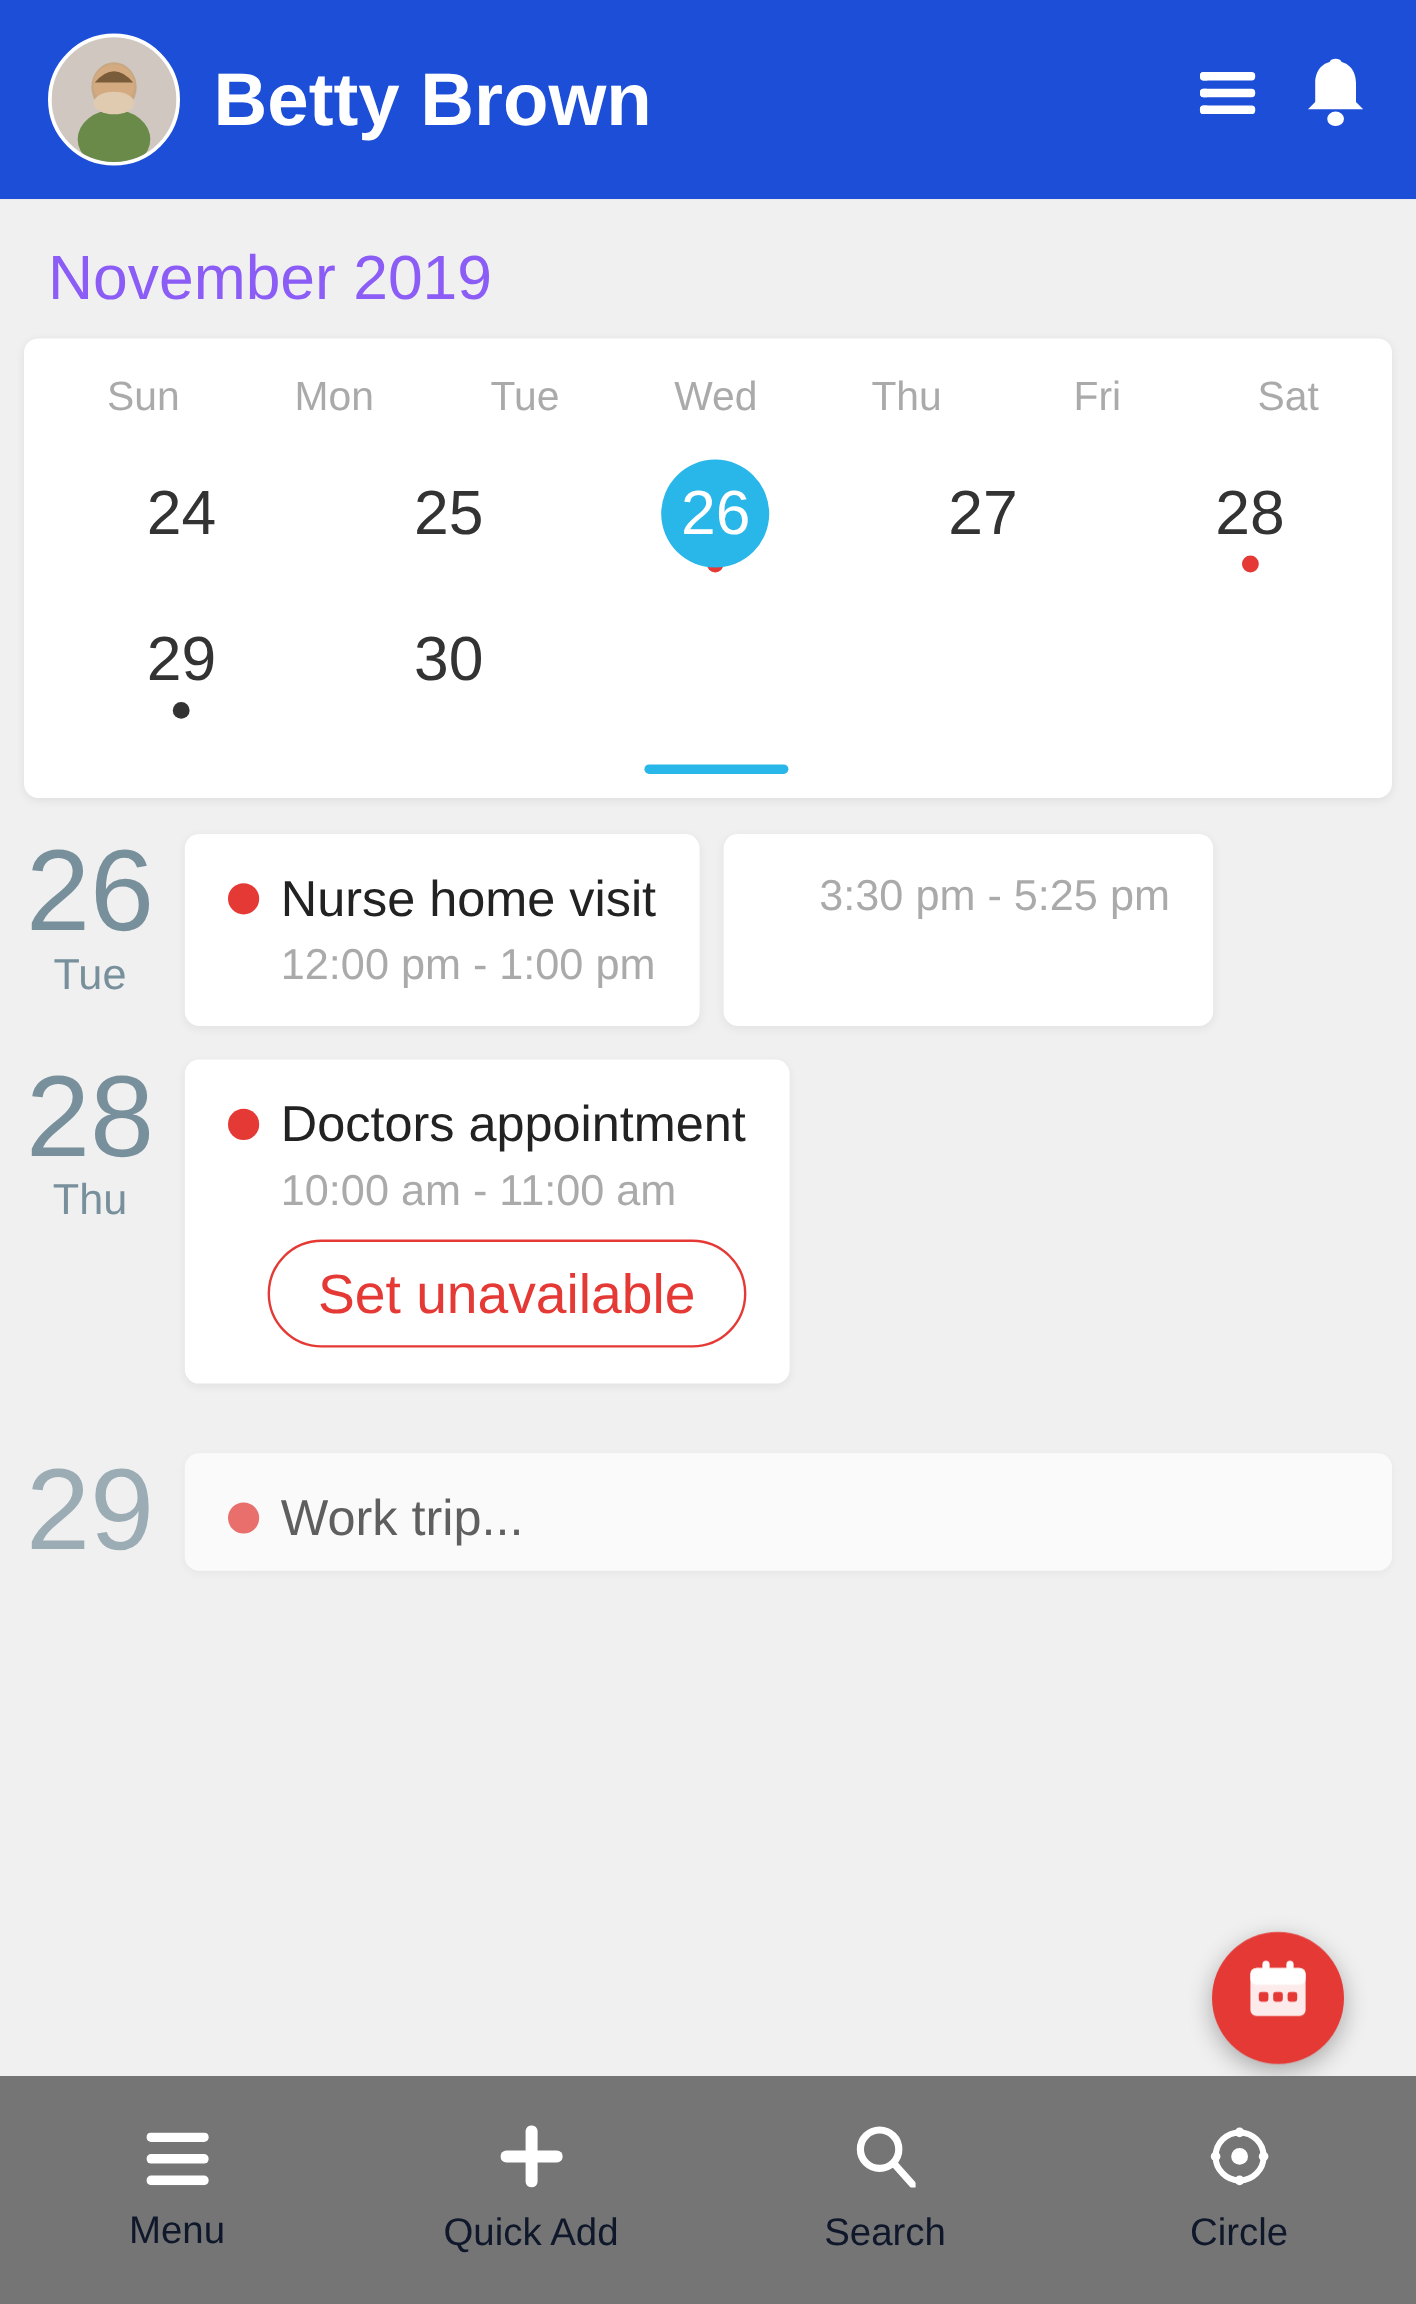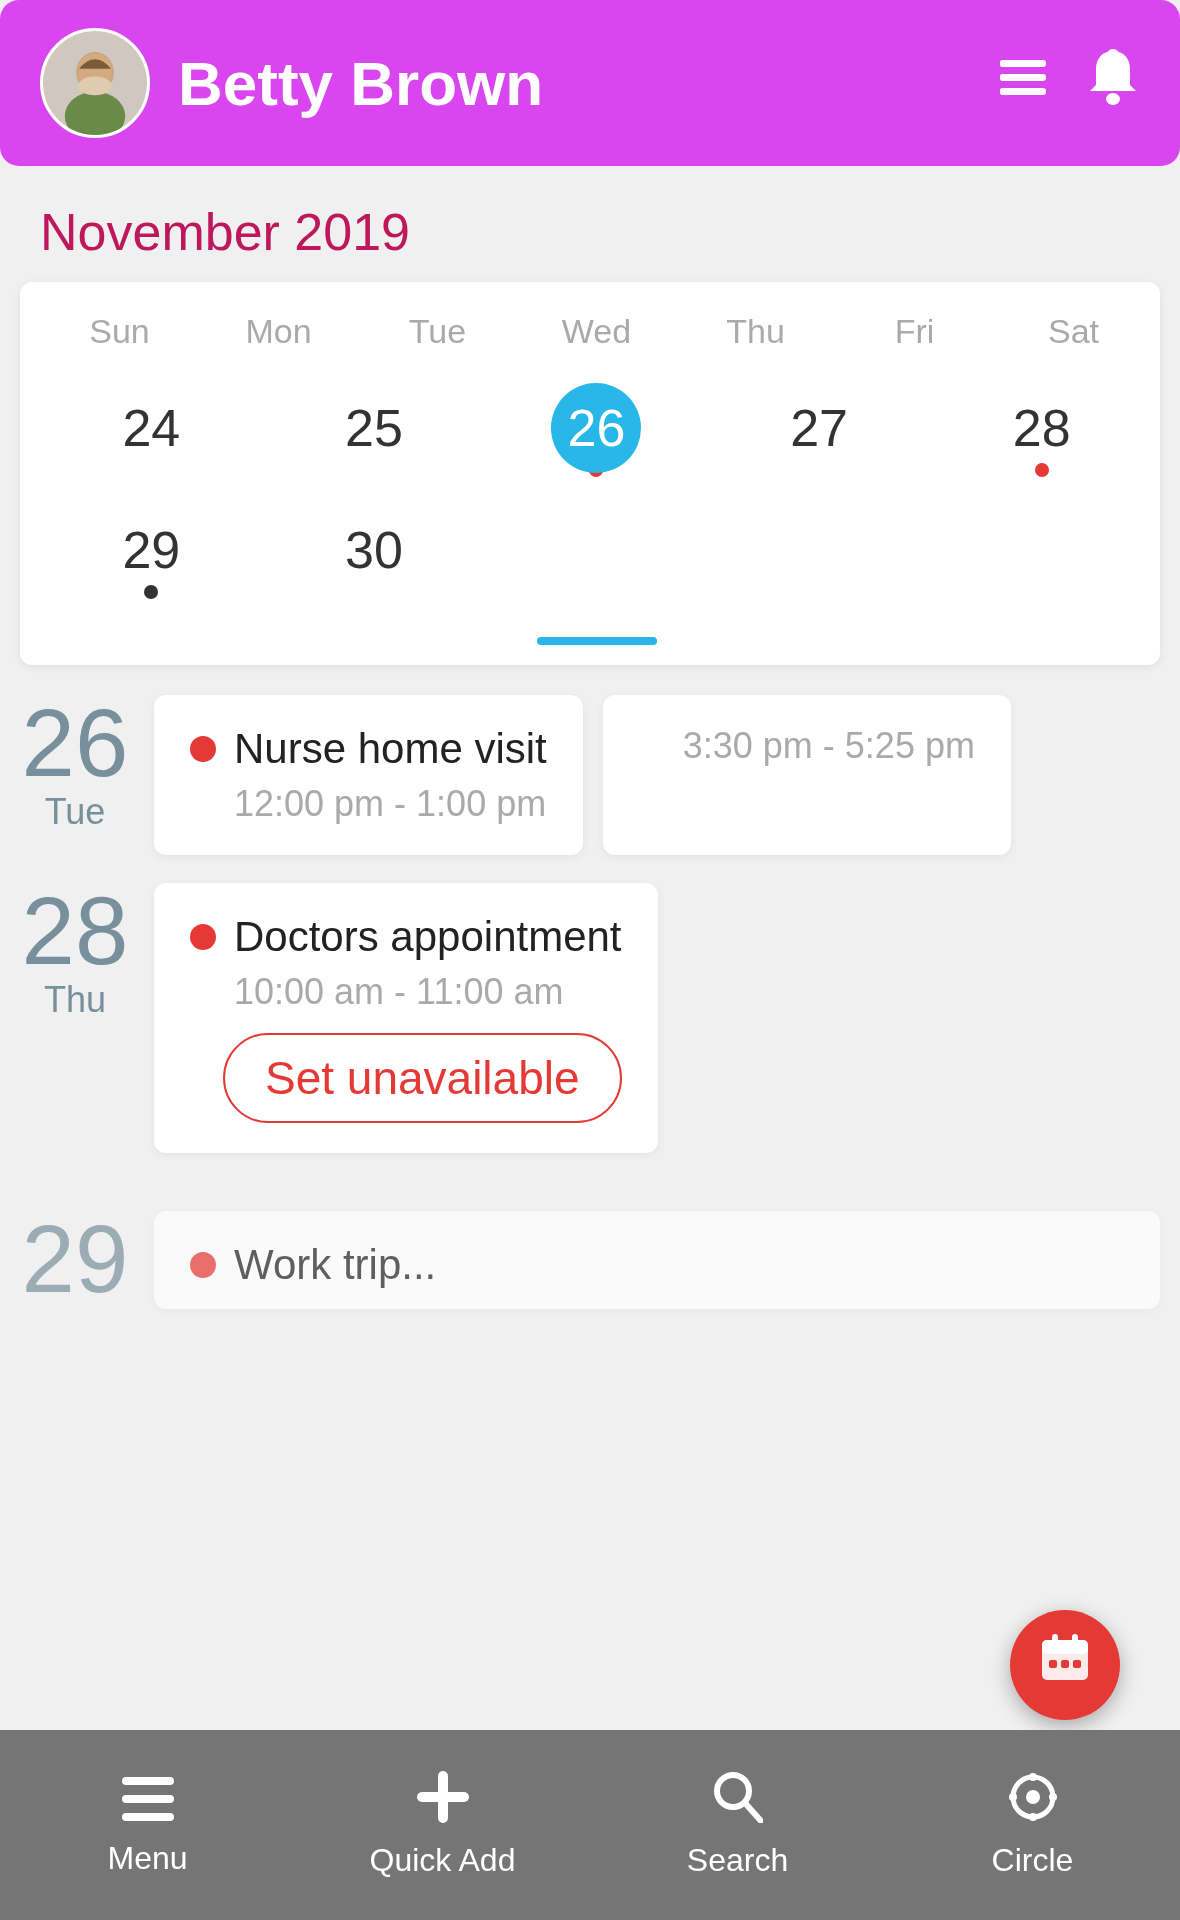--- a/index.html
+++ b/index.html
@@ -9,27 +9,26 @@
       width: 1180px;
       min-height: 1920px;
       font-family: 'Helvetica Neue', Arial, sans-serif;
       background: #f0f0f0;
       position: relative;
       overflow-x: hidden;
     }
 
     
     .header {
-      background: #d946ef;
+      background: #1d4ed8;
       padding: 28px 40px;
       display: flex;
       align-items: center;
       justify-content: space-between;
       min-height: 155px;
-      border-radius: 19px;
     }
     .header-left {
       display: flex;
       align-items: center;
       gap: 28px;
     }
     .avatar {
       width: 110px;
       height: 110px;
       border-radius: 50%;
@@ -53,21 +52,21 @@
       display: flex;
       align-items: center;
       gap: 36px;
     }
 
     
     .month-title {
       padding: 36px 40px 20px 40px;
       font-size: 52px;
       font-weight: 400;
-      color: #be185d;
+      color: #8b5cf6;
       background: #f0f0f0;
     }
 
     
     .calendar-card {
       background: #fff;
       margin: 0 20px;
       border-radius: 12px;
       padding: 30px 7px 20px 20px;
       box-shadow: 0 2px 8px rgba(0,0,0,0.07);
@@ -270,21 +269,21 @@
       justify-content: center;
       gap: 10px;
       cursor: pointer;
     }
     .nav-item-icon {
       color: #fff;
       font-size: 56px;
       line-height: 1;
     }
     .nav-item-label {
-      color: #ffffff;
+      color: #0f172a;
       font-size: 32px;
       font-weight: 400;
     }
   </style>
 </head>
 <body>
 
 <div class="header">
   <div class="header-left">
     <div class="avatar">

